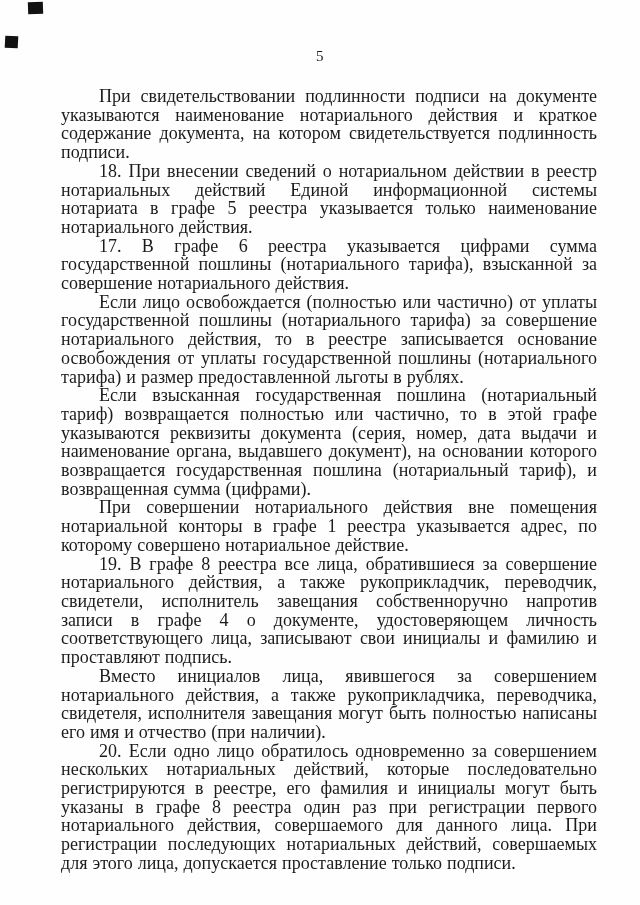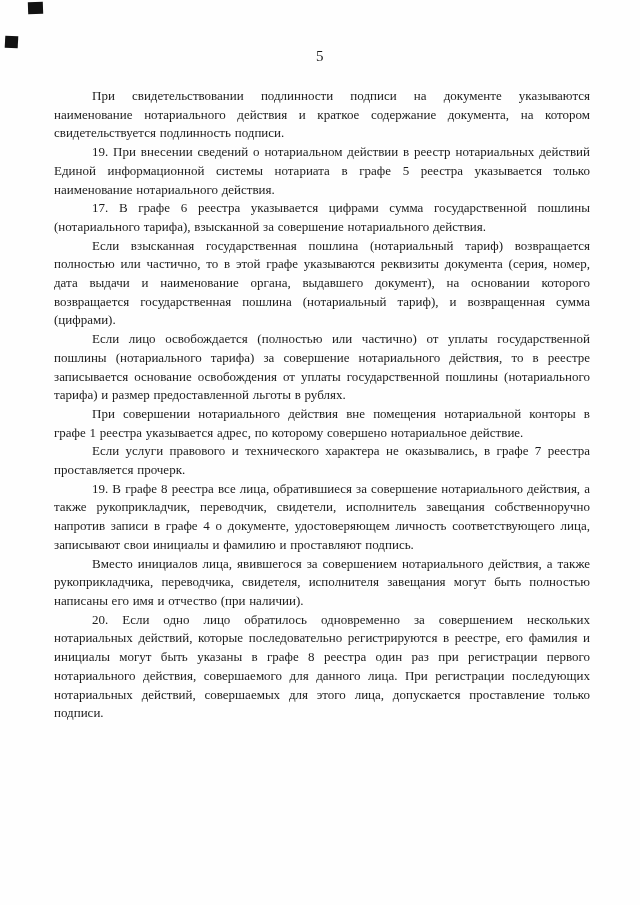--- a/index.html
+++ b/index.html
@@ -44,23 +44,23 @@
     top: 48px;
     left: 0;
     width: 100%;
     text-align: center;
     font-size: 15px;
     letter-spacing: 0.5px;
   }
   .content {
     position: absolute;
     top: 87px;
-    left: 54px;
+    left: 61px;
     width: 536px;
-    font-size: 13px;
+    font-size: 18px;
     line-height: 18.7px;
     text-align: justify;
   }
   .content p {
     margin: 0;
     padding: 0;
     text-indent: 38px;
     word-spacing: 0.5px;
   }
 </style>
@@ -69,24 +69,23 @@
 
 <div class="page">
 
   <div class="scan-mark m1"></div>
   <div class="scan-mark m2"></div>
 
   <div class="page-number">5</div>
 
   <div class="content">
     <p>При свидетельствовании подлинности подписи на документе указываются наименование нотариального действия и краткое содержание документа, на котором свидетельствуется подлинность подписи.</p>
-    <p>19. При внесении сведений о нотариальном действии в реестр нотариальных действий Единой информационной системы нотариата в графе 5 реестра указывается только наименование нотариального действия.</p>
+    <p>18. При внесении сведений о нотариальном действии в реестр нотариальных действий Единой информационной системы нотариата в графе 5 реестра указывается только наименование нотариального действия.</p>
     <p>17. В графе 6 реестра указывается цифрами сумма государственной пошлины (нотариального тарифа), взысканной за совершение нотариального действия.</p>
+    <p>Если лицо освобождается (полностью или частично) от уплаты государственной пошлины (нотариального тарифа) за совершение нотариального действия, то в реестре записывается основание освобождения от уплаты государственной пошлины (нотариального тарифа) и размер предоставленной льготы в рублях.</p>
     <p>Если взысканная государственная пошлина (нотариальный тариф) возвращается полностью или частично, то в этой графе указываются реквизиты документа (серия, номер, дата выдачи и наименование органа, выдавшего документ), на основании которого возвращается государственная пошлина (нотариальный тариф), и возвращенная сумма (цифрами).</p>
-    <p>Если лицо освобождается (полностью или частично) от уплаты государственной пошлины (нотариального тарифа) за совершение нотариального действия, то в реестре записывается основание освобождения от уплаты государственной пошлины (нотариального тарифа) и размер предоставленной льготы в рублях.</p>
     <p>При совершении нотариального действия вне помещения нотариальной конторы в графе 1 реестра указывается адрес, по которому совершено нотариальное действие.</p>
-    <p>Если услуги правового и технического характера не оказывались, в графе 7 реестра проставляется прочерк.</p>
     <p>19. В графе 8 реестра все лица, обратившиеся за совершение нотариального действия, а также рукоприкладчик, переводчик, свидетели, исполнитель завещания собственноручно напротив записи в графе 4 о документе, удостоверяющем личность соответствующего лица, записывают свои инициалы и фамилию и проставляют подпись.</p>
     <p>Вместо инициалов лица, явившегося за совершением нотариального действия, а также рукоприкладчика, переводчика, свидетеля, исполнителя завещания могут быть полностью написаны его имя и отчество (при наличии).</p>
     <p>20. Если одно лицо обратилось одновременно за совершением нескольких нотариальных действий, которые последовательно регистрируются в реестре, его фамилия и инициалы могут быть указаны в графе 8 реестра один раз при регистрации первого нотариального действия, совершаемого для данного лица. При регистрации последующих нотариальных действий, совершаемых для этого лица, допускается проставление только подписи.</p>
   </div>
 
 </div>
 
 </body></html>

